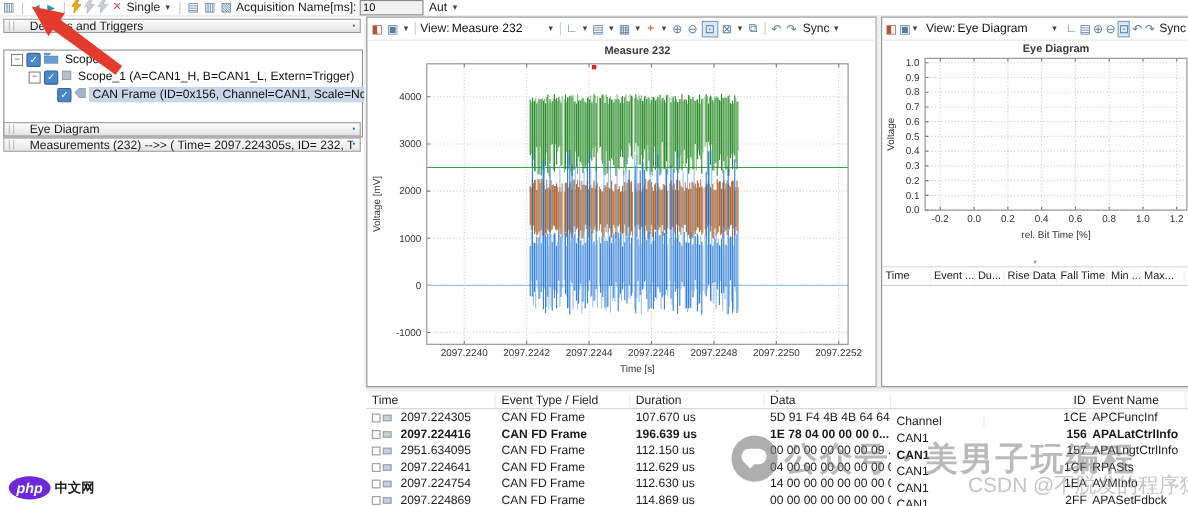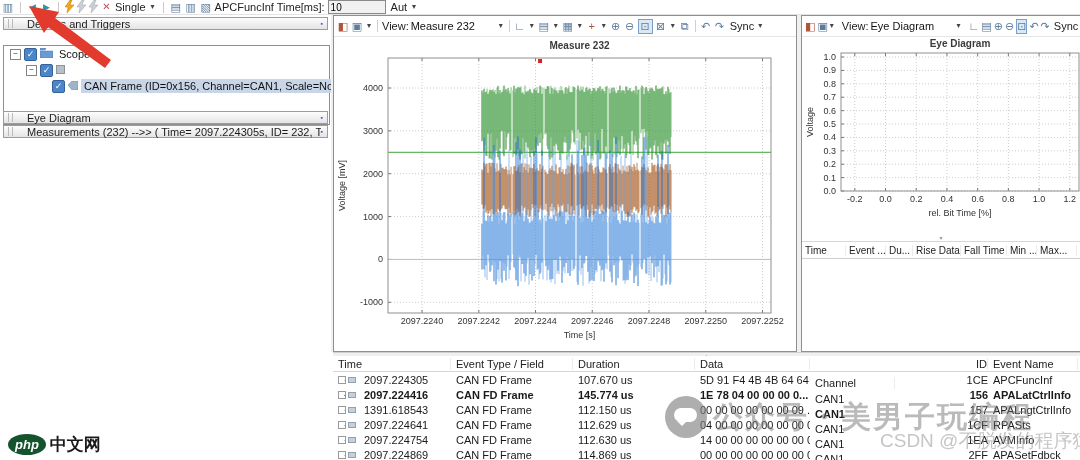--- a/index.html
+++ b/index.html
@@ -66,23 +66,23 @@
   
   .wm{pointer-events:none;z-index:50;}
   #wm-big{left:665px;top:396px;display:flex;align-items:center;gap:6px;}
   #wm-circle{width:42px;height:42px;border-radius:50%;background:rgba(125,125,125,.62);position:relative;flex:none;}
   #wm-circle:after{content:"";position:absolute;left:9px;top:12px;width:23px;height:14px;border-radius:7px;background:#fff;}
   #wm-circle:before{content:"";position:absolute;left:12px;top:25px;width:0;height:0;border:5px solid transparent;
                     border-top-color:#fff;z-index:1;}
   #wm-big .wtxt{font-size:30px;font-weight:bold;color:rgba(118,118,118,.5);letter-spacing:2px;white-space:nowrap;}
   #wm-csdn{left:848px;top:428px;font-size:19px;color:rgba(150,150,150,.55);white-space:nowrap;margin-left:32px;}
   #wm-php{left:8px;top:433px;display:flex;align-items:center;gap:4px;}
-  #wm-php .pill{background:#14532d;color:#fff;font-style:italic;font-weight:bold;font-size:13px;
+  #wm-php .pill{background:#6d28d9;color:#fff;font-style:italic;font-weight:bold;font-size:13px;
                 border-radius:50%/50%;padding:3px 7px;}
-  #wm-php .site{font-size:17px;font-weight:bold;color:#1a1a1a;}
+  #wm-php .site{font-size:12px;font-weight:bold;color:#1a1a1a;}
   #red-arrow{left:0;top:0;z-index:60;pointer-events:none;}
   svg text{font-family:"Liberation Sans","DejaVu Sans",sans-serif;}
 </style>
 </head>
 <body>
 
 <div id="top-toolbar" class="abs">
   <span class="i tico">▥</span>
   <span class="tsep"></span>
   <span class="i tnav">◀</span>
@@ -97,21 +97,21 @@
   <span class="i"><svg width="9" height="13" viewBox="0 0 9 13">
         <polygon points="5,0 0,7 3,7 2,13 9,5 5,5 7,0" fill="#ccd1d6" stroke="#9aa0a6" stroke-width="0.5"></polygon>
       </svg></span>
   <span class="i stopx">✕</span>
   <span class="tlabel">Single</span>
   <span class="i caret">▾</span>
   <span class="tsep"></span>
   <span class="i tico">▤</span>
   <span class="i tico">▥</span>
   <span class="i tico">▧</span>
-  <span class="tlabel">APCFuncInf Time[ms]:</span>
+  <span class="tlabel">Acquisition Name[ms]:</span>
   <input id="acq-input" value="10" style="">
   <span class="tlabel" style="margin-left:2px">Aut</span>
   <span class="i caret">▾</span>
 </div>
 
 <div class="abs" id="left-panel" style="left:0;top:15px;width:331px;height:445px;">
   <div class="dockhdr abs" style="left:3px;top:2px;width:325px;">
     <span class="grip"></span>
     <span class="txt">Devices and Triggers</span>
     <span class="pin">▪</span>
@@ -125,20 +125,21 @@
             <path d="M0,2 L5,2 L6,0 L0,0 Z M0,3 L13,3 L13,10 L0,10 Z" fill="#6b9bd2" stroke="#4a7ab0" stroke-width="0.5"></path>
           </svg></span>
       <span class="tlbl">Scopes</span>
     </div>
     <div class="trow" style="padding-left:22px;">
       <span class="expander">−</span>
       <span class="chk">✓</span>
       <span class="fico"><svg width="9" height="9" viewBox="0 0 9 9">
             <rect x="0.5" y="0.5" width="8" height="8" fill="#b9bfc6" stroke="#8b939b"></rect>
           </svg></span>
+      <span class="tlbl">Scope_1 (A=CAN1_H, B=CAN1_L, Extern=Trigger)</span>
     </div>
     <div class="trow" style="padding-left:48px;">
       <span class="chk">✓</span>
       <span class="fico"><svg width="10" height="9" viewBox="0 0 10 9">
             <path d="M0,4 L4,0 L10,0 L10,9 L4,9 Z" fill="#9fb4c8" stroke="#6e8699" stroke-width="0.5"></path>
           </svg></span>
       <span class="tlbl selected">CAN Frame (ID=0x156, Channel=CAN1, Scale=None)</span>
     </div>
   </div>
 
@@ -386,31 +387,31 @@
         <span class="c5">1CE</span>
         <span class="c6">APCFuncInf</span>
       </div>
       <div class="etr bold">
         <span class="c0">
           <span class="rexp">+</span>
           <span class="rico"></span>
           <span class="">2097.224416</span>
         </span>
         <span class="c1">CAN FD Frame</span>
-        <span class="c2">145.774 us</span>
+        <span class="c2">196.639 us</span>
         <span class="c3">1E 78 04 00 00 00 0...</span>
         <span class="c4">CAN1</span>
         <span class="c5">156</span>
         <span class="c6">APALatCtrlInfo</span>
       </div>
       <div class="etr">
         <span class="c0">
           <span class="rexp">+</span>
           <span class="rico"></span>
-          <span class="">1391.618543</span>
+          <span class="">2951.634095</span>
         </span>
         <span class="c1">CAN FD Frame</span>
         <span class="c2">112.150 us</span>
         <span class="c3">00 00 00 00 00 00 09 ...</span>
         <span class="c4">CAN1</span>
         <span class="c5">157</span>
         <span class="c6">APALngtCtrlInfo</span>
       </div>
       <div class="etr">
         <span class="c0">

